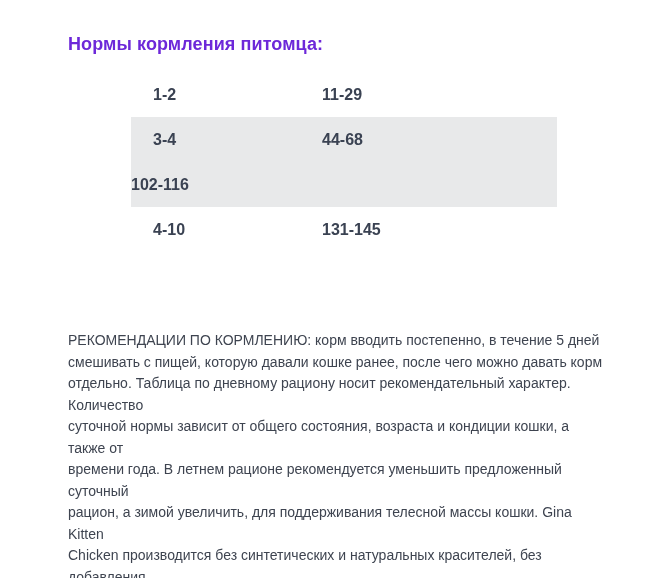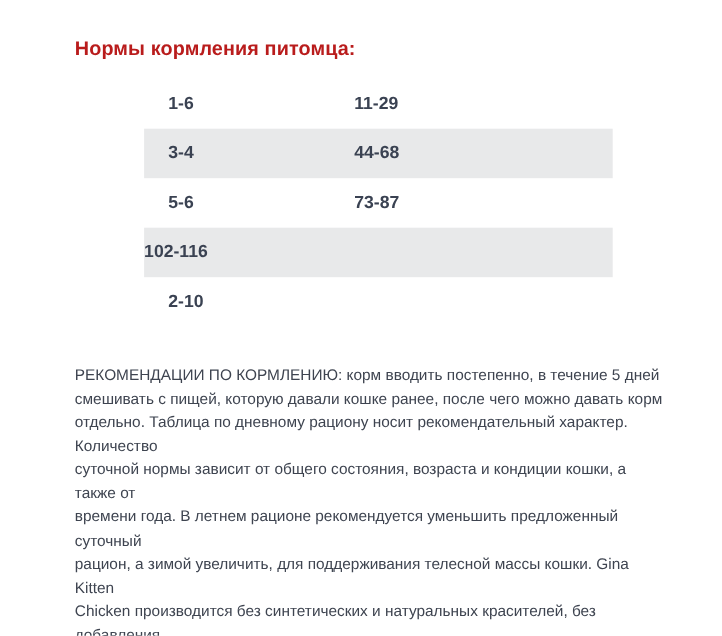--- a/index.html
+++ b/index.html
@@ -10,21 +10,21 @@
     overflow: hidden;
     position: relative;
   }
   .page { position: relative; width: 656px; height: 578px; background: #ffffff; }
 
   .page-title {
     position: absolute;
     left: 68px; top: 34px;
     font-size: 18px;
     font-weight: bold;
-    color: #b91c1c;
+    color: #6d28d9;
     letter-spacing: 0.1px;
   }
 
   .feeding-table {
     position: absolute;
     left: 131px; top: 72px;
     width: 426px;
   }
   .trow {
     display: flex;
@@ -59,36 +59,33 @@
 </style>
 </head>
 <body>
 
 <div class="page">
 
   <h2 class="page-title">Нормы кормления питомца:</h2>
 
   <div class="feeding-table" id="feeding-table">
       <div class="trow">
-        <div class="c1">1-6</div>
+        <div class="c1">1-2</div>
         <div class="c2">11-29</div>
       </div>
       <div class="trow striped">
         <div class="c1">3-4</div>
         <div class="c2">44-68</div>
       </div>
-      <div class="trow">
-        <div class="c1">5-6</div>
-        <div class="c2">73-87</div>
-      </div>
       <div class="trow striped">
         <div class="c2">102-116</div>
       </div>
       <div class="trow">
-        <div class="c1">2-10</div>
+        <div class="c1">4-10</div>
+        <div class="c2">131-145</div>
       </div>
     </div>
 
   <div class="recommendations">РЕКОМЕНДАЦИИ ПО КОРМЛЕНИЮ: корм вводить постепенно, в течение 5 дней
 смешивать с пищей, которую давали кошке ранее, после чего можно давать корм
 отдельно. Таблица по дневному рациону носит рекомендательный характер. Количество
 суточной нормы зависит от общего состояния, возраста и кондиции кошки, а также от
 времени года. В летнем рационе рекомендуется уменьшить предложенный суточный
 рацион, а зимой увеличить, для поддерживания телесной массы кошки. Gina Kitten
 Chicken производится без синтетических и натуральных красителей, без добавления

